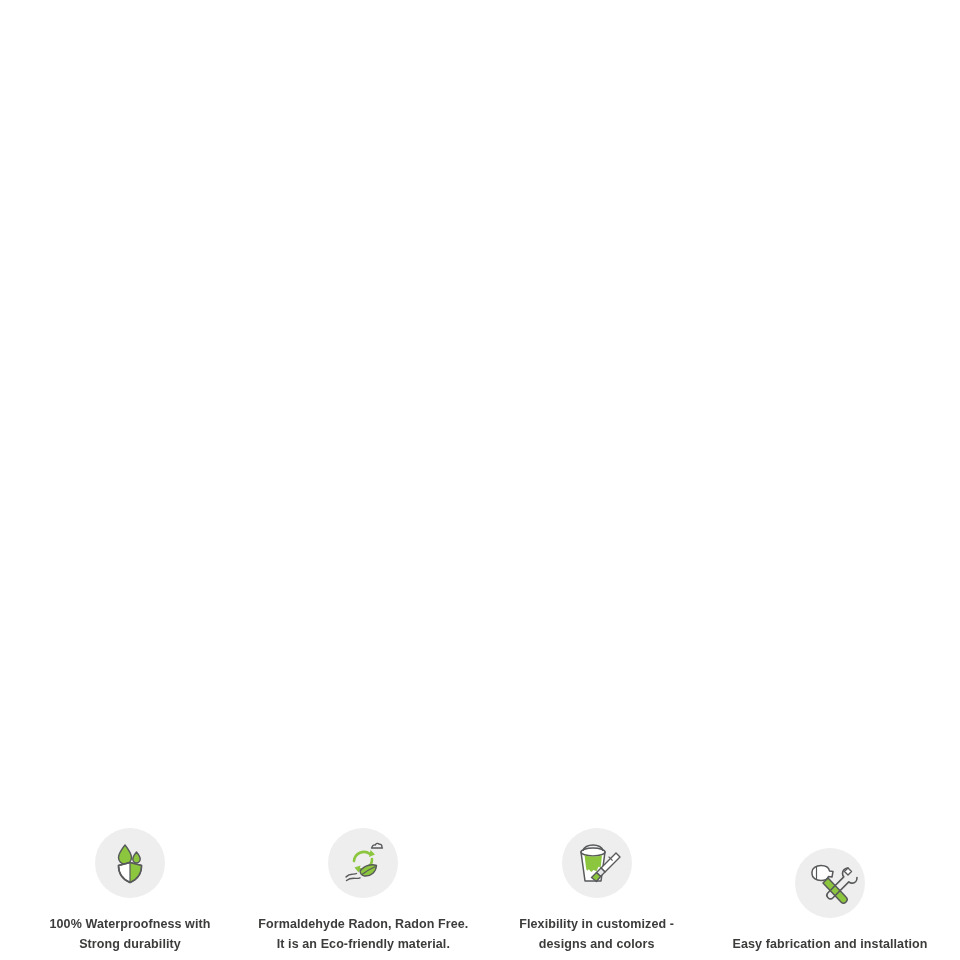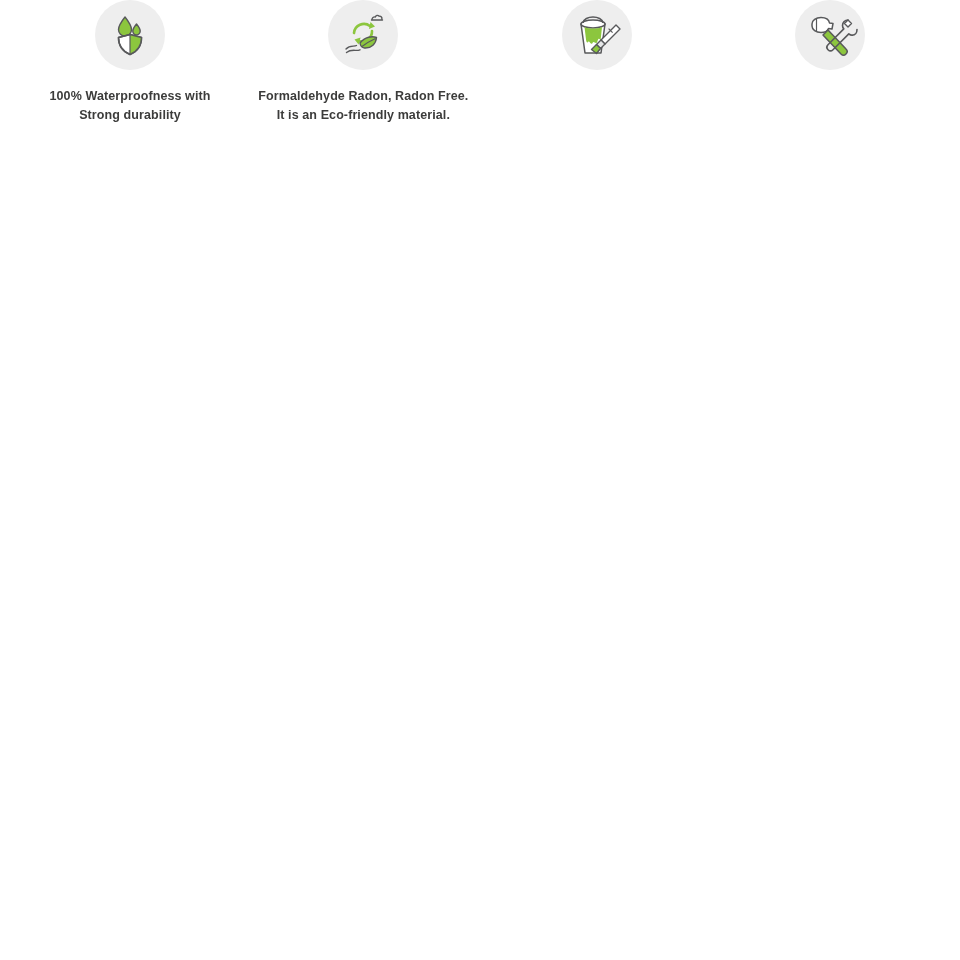--- a/index.html
+++ b/index.html
@@ -12,23 +12,23 @@
     font-family: "Liberation Sans", sans-serif;
   }
   #feature-strip {
     position: absolute;
     left: 0;
     top: 0;
     width: 960px;
     height: 960px;
     display: flex;
     flex-direction: row;
-    align-items: flex-start;
+    align-items: flex-end;
     justify-content: space-between;
-    padding: 0 14px;
+    padding: 6px 14px;
   }
   .feature {
     width: 232px;
     display: flex;
     flex-direction: column;
     align-items: center;
     justify-content: flex-start;
   }
   .icon-circle {
     width: 70px;
@@ -116,33 +116,36 @@
 
           <path d="M44 15 L48 19 L33 34 L29 30 Z" fill="#ffffff" stroke="#58595b" stroke-width="1.4" stroke-linejoin="round"></path>
           <line x1="36.6" y1="18.6" x2="40.6" y2="22.6" stroke="#58595b" stroke-width="1.1"></line>
 
           <path d="M29 30 L33 34 L28.5 38.5 L24.5 34.5 Z" fill="#e6e7e8" stroke="#58595b" stroke-width="1.4" stroke-linejoin="round"></path>
 
           <path d="M24.5 34.5 L28.5 38.5 L24.5 43.5 L19.5 39.5 Z" fill="#8cc63e" stroke="#58595b" stroke-width="1.4" stroke-linejoin="round"></path>
         </svg>
       </span>
     </div>
+    <div class="feature-caption">Flexibility in customized -
+designs and colors</div>
   </div>
 
   <div class="feature">
     <div class="icon-circle">
       <span>
         <svg width="52" height="48" viewBox="0 0 52 48">
 
           <path d="M8 13 C8 9.5 12 6.5 17 6.5 C22 6.5 25 9 25.5 12 L29 12.5 L28 18 L24.5 17.5 C23.5 20 21 21.5 17 21.5 C12 21.5 8 18.5 8 15 Z" fill="#ffffff" stroke="#58595b" stroke-width="1.5" stroke-linejoin="round"></path>
           <path d="M12.5 8 L12.5 20" fill="none" stroke="#58595b" stroke-width="1.2"></path>
 
           <path d="M24 19 L42 38 C43.5 39.5 43.5 41.5 42 43 C40.5 44.5 38.5 44.5 37 43 L19 24 Z" fill="#8cc63e" stroke="#58595b" stroke-width="1.5" stroke-linejoin="round"></path>
 
           <path d="M44 9 C41 9 38.5 11.5 38.5 14.5 C38.5 15.8 39 17 39.8 17.9 L24 33.7 C22.6 35.1 22.6 37.3 24 38.7 C25.4 40.1 27.6 40.1 29 38.7 L44.8 22.9 C45.7 23.7 46.9 24.2 48.2 24.2" fill="none" stroke="#58595b" stroke-width="1.6" stroke-linejoin="round" stroke-linecap="round"></path>
           <path d="M48.2 24.2 C51.2 24.2 53 21.5 53 18.5" fill="none" stroke="#58595b" stroke-width="1.6" stroke-linecap="round"></path>
           <path d="M44 9 L47.5 12.5 L44 16 L40.5 12.5 Z" fill="#ffffff" stroke="#58595b" stroke-width="1.4" stroke-linejoin="round"></path>
         </svg>
       </span>
     </div>
+    <div class="feature-caption">Easy fabrication and installation</div>
   </div>
 
 </div>
 
 </body></html>

